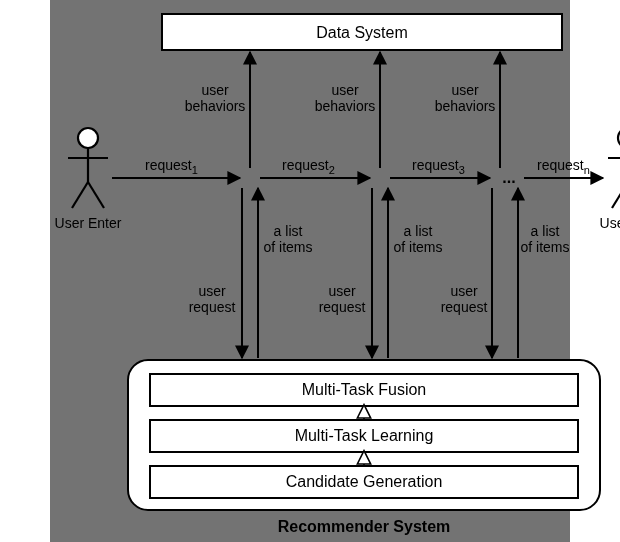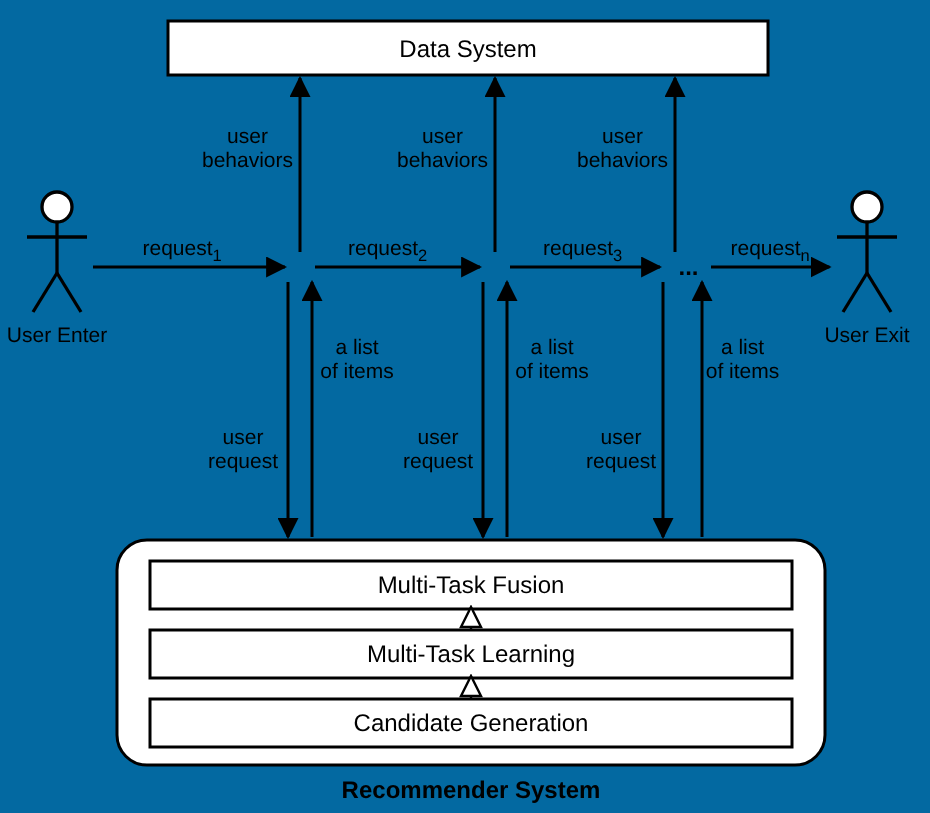--- a/index.html
+++ b/index.html
@@ -4,24 +4,24 @@
 <style>
   body {
     margin: 0;
     padding: 0;
     background: #fff;
     font-family: Arial, Helvetica, sans-serif;
     color: #000;
   }
   .canvas {
     position: relative;
-    width: 620px;
+    width: 520px;
     height: 542px;
     margin: 0 auto;
-    background: #0369a1;
+    background: #737373;
   }
   svg { display: block; }
   .box-label {
     font-size: 16px;
     font-family: Arial, Helvetica, sans-serif;
   }
   .small-label {
     font-size: 14px;
     font-family: Arial, Helvetica, sans-serif;
   }

